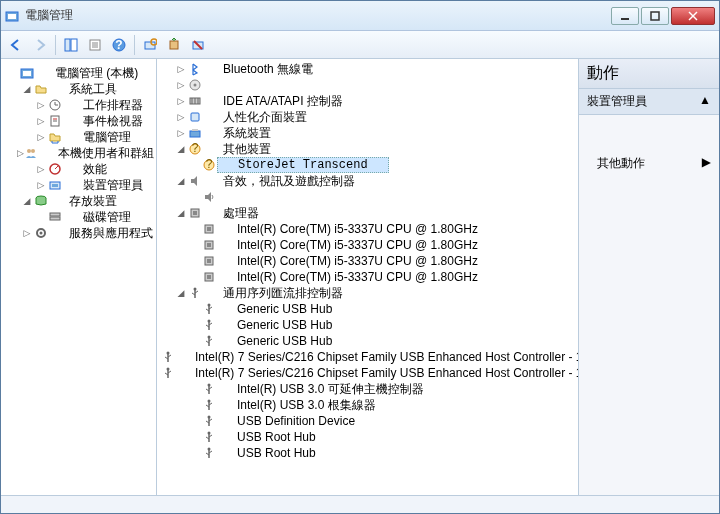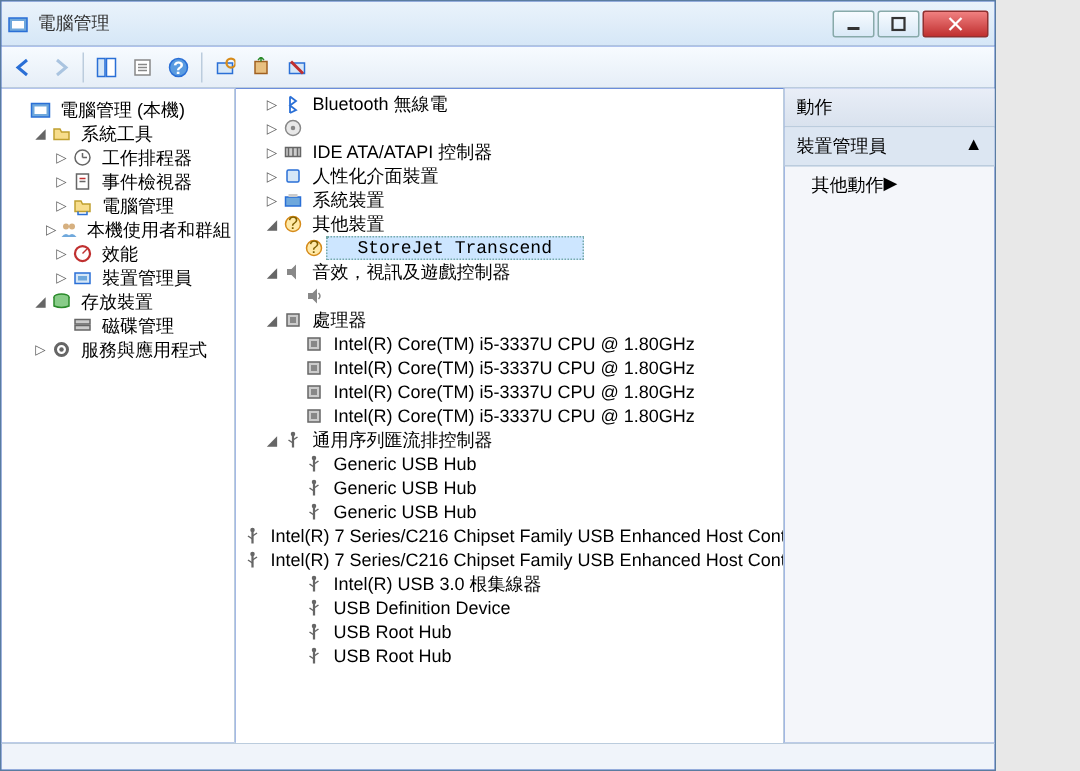--- a/index.html
+++ b/index.html
@@ -1,39 +1,39 @@
 <!DOCTYPE html>
 <html><head>
 <meta charset="utf-8">
 <style>
 * { margin: 0; padding: 0; box-sizing: border-box; font-family: "Microsoft JhengHei", "Segoe UI", Tahoma, sans-serif; font-size: 12px; }
 body { background: #e8e8e8; width: 720px; height: 514px; overflow: hidden; }
-.window { width: 664px; height: 514px; background: #1d4ed8; border: 1px solid #5a7ca0; display: flex; flex-direction: column; }
+.window { width: 720px; height: 514px; background: #d946ef; border: 1px solid #5a7ca0; display: flex; flex-direction: column; }
 .titlebar { height: 30px; background: linear-gradient(#eaf3fb, #d6e7f7); display: flex; align-items: center; padding: 0 4px; border-bottom: 1px solid #b0c4de; }
 .titlebar .title { flex: 1; padding-left: 6px; font-size: 12px; color: #333; }
 .winbtns { display: flex; gap: 0; }
 .winbtn { width: 28px; height: 18px; display: flex; align-items: center; justify-content: center; border: 1px solid #8aa; background: linear-gradient(#f7fbff,#d9e9f7); border-radius: 2px; margin-left: 2px; cursor: pointer; }
 .winbtn.close { background: linear-gradient(#f08080,#c03030); border-color: #903030; color: #fff; width: 44px; }
 .menubar { height: 20px; background: linear-gradient(#f7f7f7,#eee); display: flex; align-items: center; padding: 0 6px; gap: 12px; border-bottom: 1px solid #ccc; color: #222; }
 .menubar span { cursor: pointer; }
 .toolbar { height: 28px; background: linear-gradient(#f7fbff,#e6eef7); display: flex; align-items: center; padding: 0 4px; gap: 2px; border-bottom: 1px solid #bcd; }
 .tbtn { width: 22px; height: 22px; display: flex; align-items: center; justify-content: center; border: 1px solid transparent; border-radius: 2px; cursor: pointer; }
 .tsep { width: 1px; height: 20px; background: #bcd; margin: 0 2px; }
 .body { flex: 1; display: flex; min-height: 0; }
 .left { width: 156px; border-right: 1px solid #bcd; background: #fff; overflow-y: auto; padding: 4px 0; }
 .mid { flex: 1; background: #fff; overflow-y: auto; border-right: 1px solid #bcd; position: relative; }
 .right { width: 140px; background: #f4f6fa; display: flex; flex-direction: column; }
-.right-header { background: linear-gradient(#e9eef7,#d9e2ee); padding: 4px 8px; font-size: 12px; border-bottom: 1px solid #bcd; }
+.right-header { background: linear-gradient(#e9eef7,#d9e2ee); padding: 4px 8px; font-size: 16px; border-bottom: 1px solid #bcd; }
 .right-sub1 { background: #dce6f2; padding: 4px 8px; display: flex; justify-content: space-between; border-bottom: 1px solid #bcd; }
-.right-sub2 { padding: 4px 8px 4px 18px; display: flex; justify-content: flex-start; }
+.right-sub2 { padding: 4px 8px 4px 18px; display: flex; justify-content: space-between; margin-top: 36px; }
 .tree { padding: 2px 0 2px 4px; }
 .node { display: flex; align-items: center; height: 16px; padding: 0 2px; white-space: nowrap; cursor: pointer; }
 .node .tw { width: 12px; text-align: center; color: #666; font-size: 9px; cursor: pointer; }
 .node .ic { width: 16px; height: 16px; display: flex; align-items: center; justify-content: center; font-size: 11px; }
-.node .lbl { padding-left: 5px; }
+.node .lbl { padding-left: 20px; }
 .node.sel .lbl { background: #cde6ff; border: 1px dotted #7aa; padding: 0 20px; font-family: Liberation Mono, monospace; }
 .indent { display: inline-block; }
 .mid-inner { padding: 2px 0 2px 2px; }
 .statusbar { height: 18px; border-top: 1px solid #bcd; background: #f0f4fa; }
 svg { display: block; }
 </style>
 </head>
 <body>
 
 <div class="window">
@@ -483,20 +483,33 @@
             <span class="indent" style="width:28px"></span>
             <span class="tw"></span>
             <span class="ic">
               <svg width="14" height="14">
                 <circle cx="7" cy="3" r="1.5" fill="#666"></circle>
                 <line x1="7" y1="4" x2="7" y2="12" stroke="#666" stroke-width="1.5"></line>
                 <line x1="7" y1="7" x2="10" y2="5" stroke="#666"></line>
                 <line x1="7" y1="9" x2="4" y2="7" stroke="#666"></line>
               </svg>
             </span>
+            <span class="lbl">Intel(R) USB 3.0 可延伸主機控制器</span>
+          </div>
+          <div class="node">
+            <span class="indent" style="width:28px"></span>
+            <span class="tw"></span>
+            <span class="ic">
+              <svg width="14" height="14">
+                <circle cx="7" cy="3" r="1.5" fill="#666"></circle>
+                <line x1="7" y1="4" x2="7" y2="12" stroke="#666" stroke-width="1.5"></line>
+                <line x1="7" y1="7" x2="10" y2="5" stroke="#666"></line>
+                <line x1="7" y1="9" x2="4" y2="7" stroke="#666"></line>
+              </svg>
+            </span>
             <span class="lbl">Intel(R) USB 3.0 根集線器</span>
           </div>
           <div class="node">
             <span class="indent" style="width:28px"></span>
             <span class="tw"></span>
             <span class="ic">
               <svg width="14" height="14">
                 <circle cx="7" cy="3" r="1.5" fill="#666"></circle>
                 <line x1="7" y1="4" x2="7" y2="12" stroke="#666" stroke-width="1.5"></line>
                 <line x1="7" y1="7" x2="10" y2="5" stroke="#666"></line>

